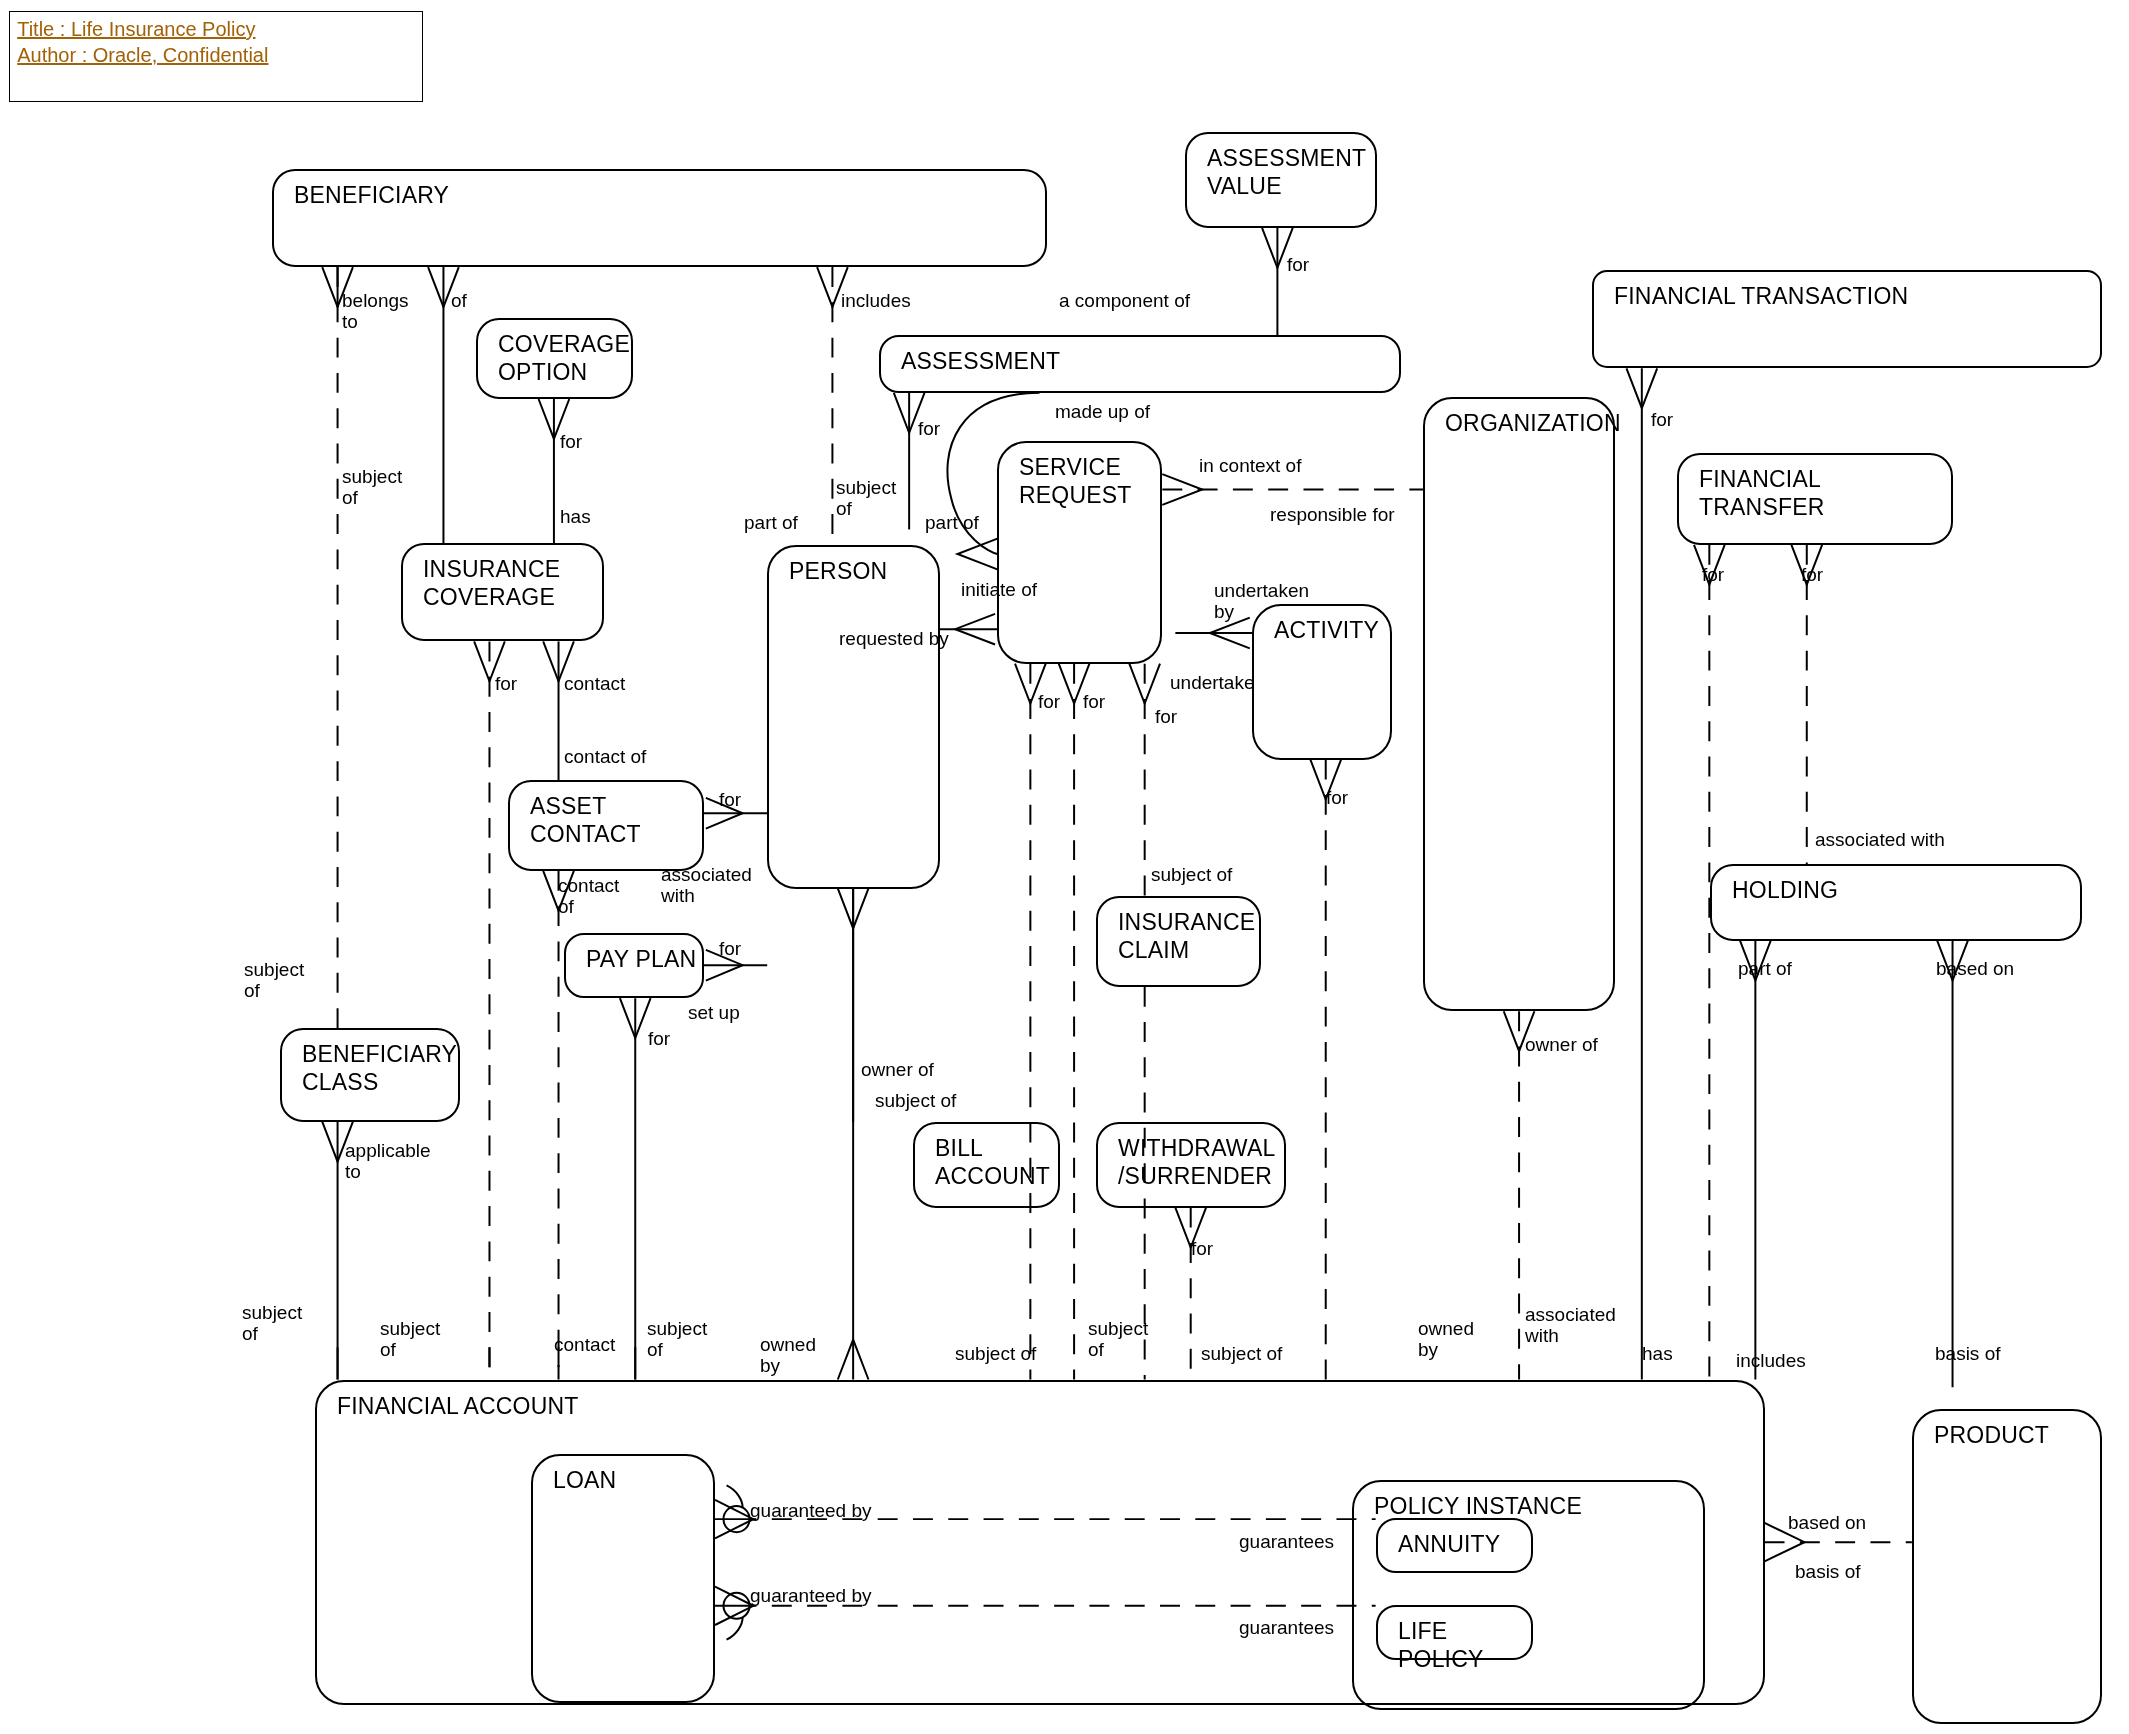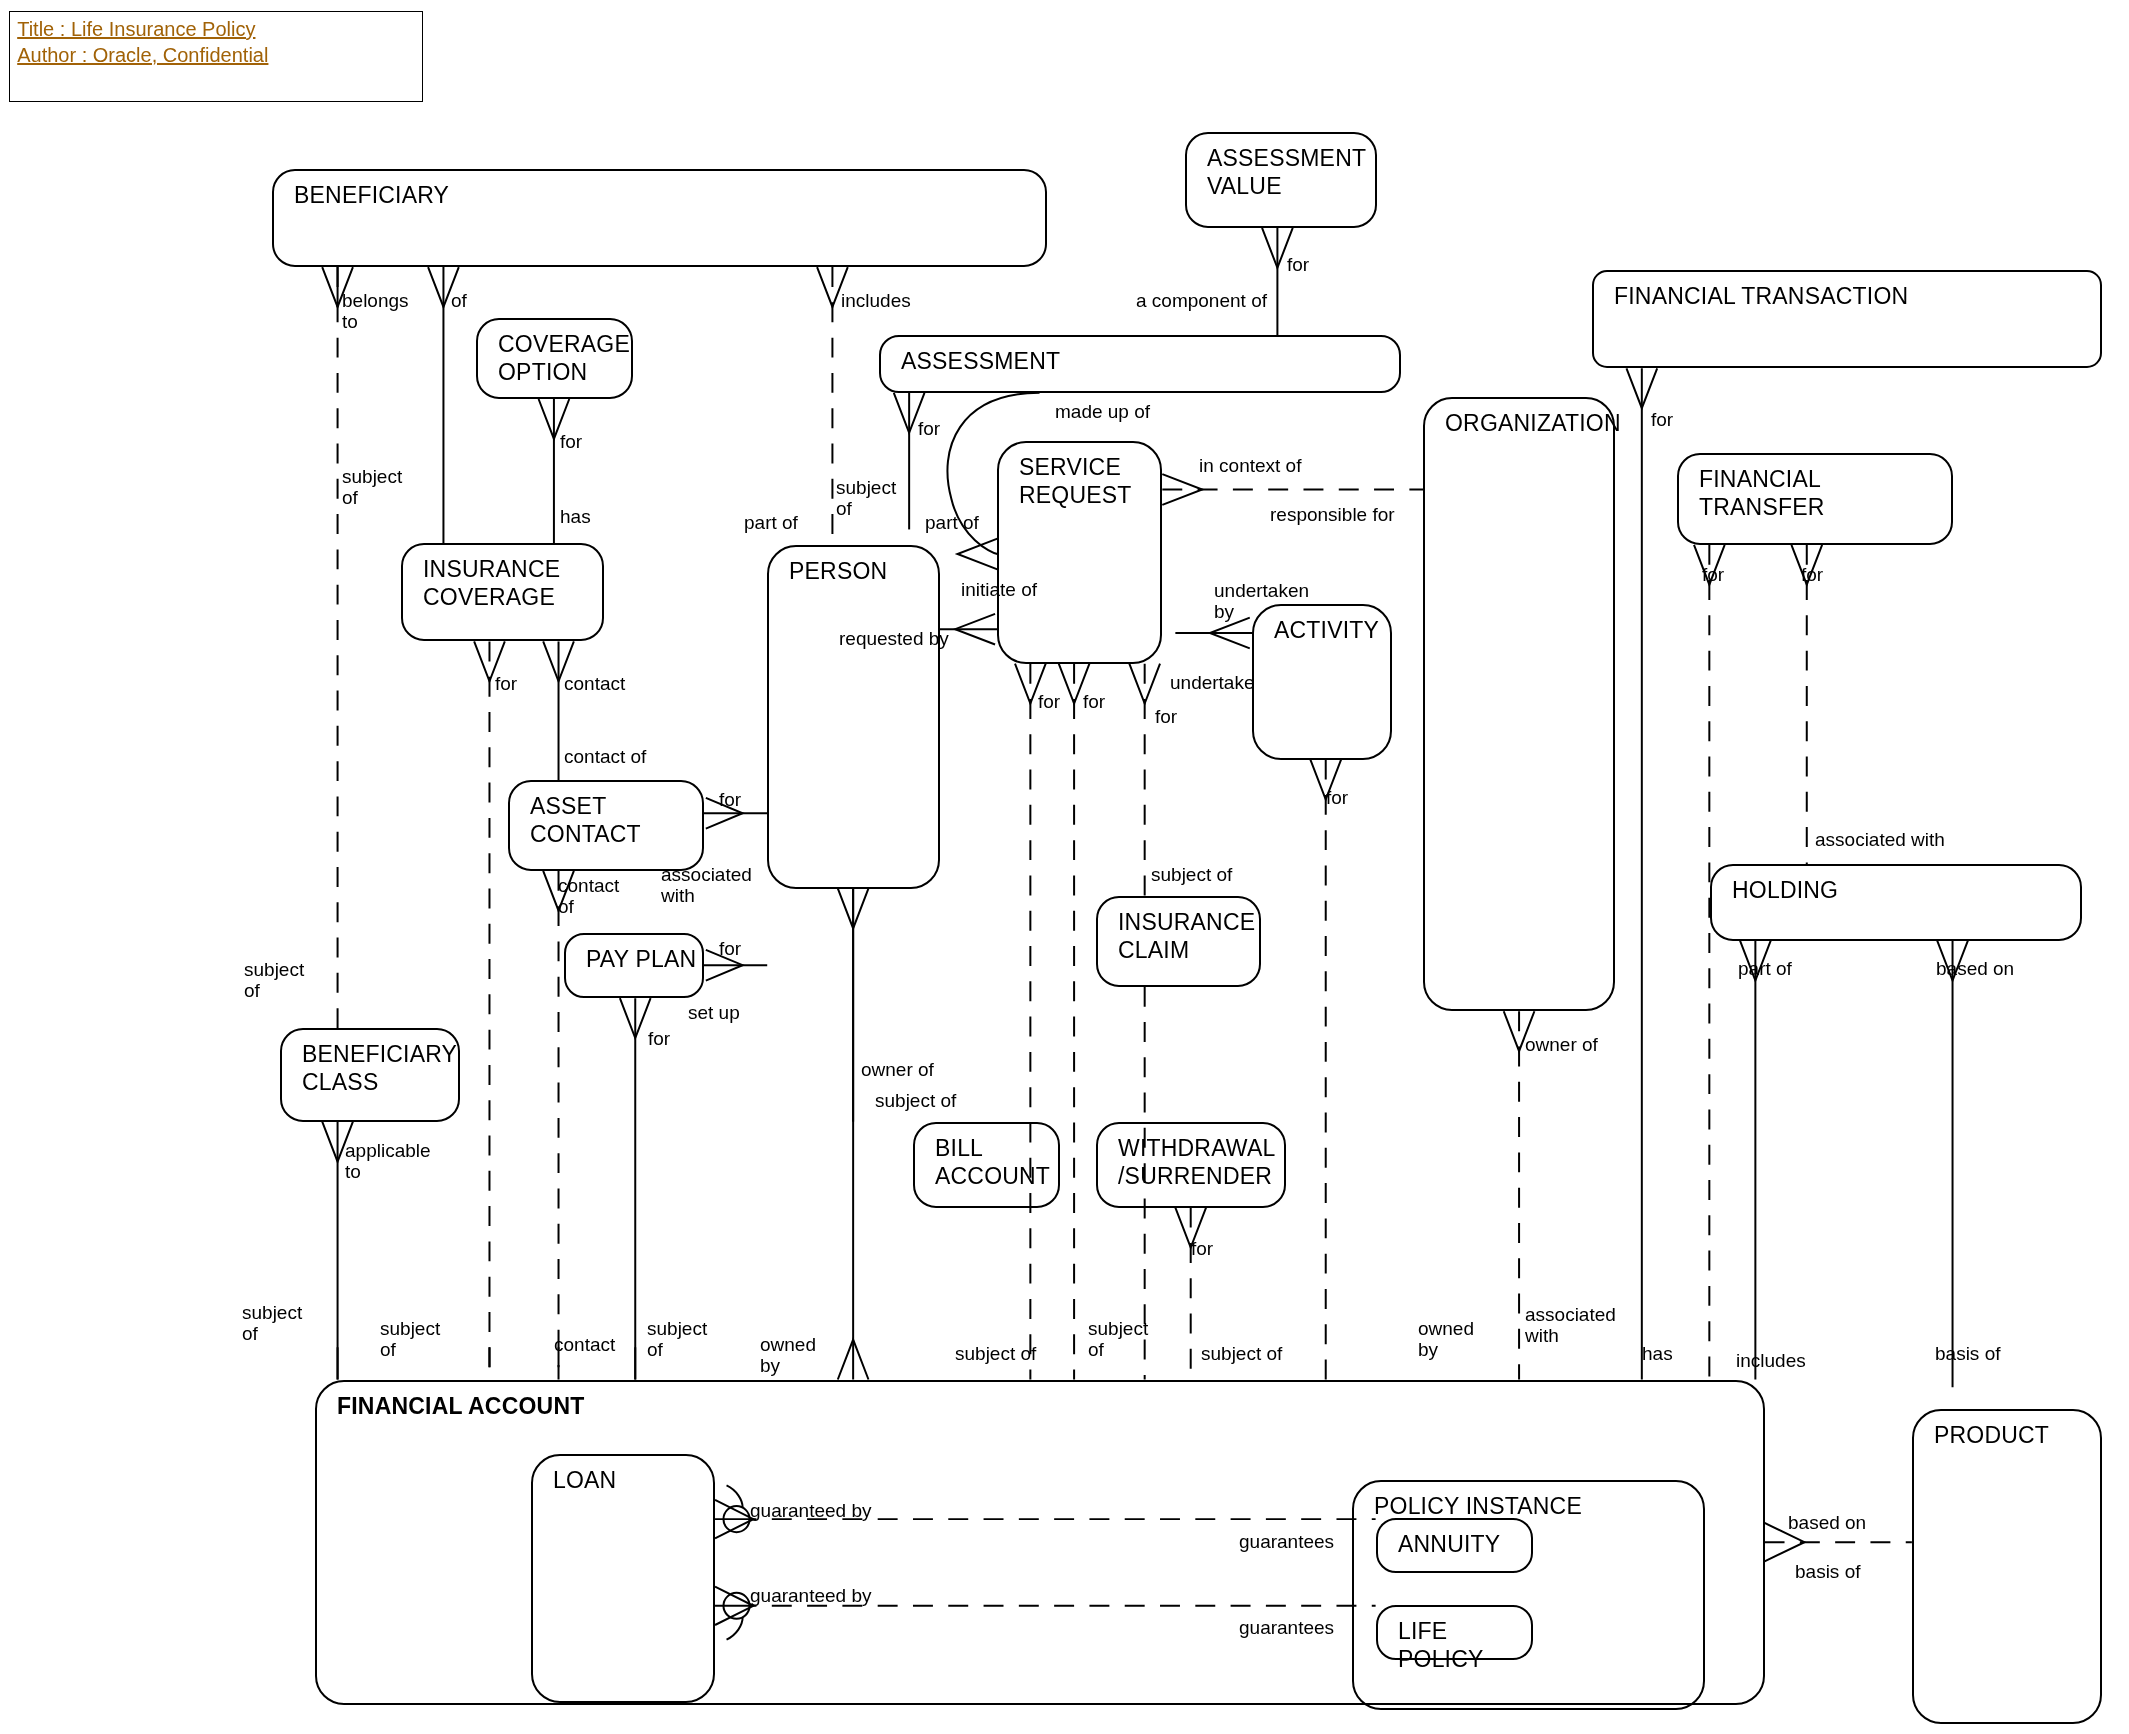--- a/index.html
+++ b/index.html
@@ -248,21 +248,21 @@
 CLASS</div>
       </div>
       <div class="ent small" style="left: 913px; top: 1122px; width: 147px; height: 86px;">
         <div class="ent-label">BILL
 ACCOUNT</div>
       </div>
       <div class="ent small" style="left: 1096px; top: 1122px; width: 190px; height: 86px;">
         <div class="ent-label">WITHDRAWAL
 /SURRENDER</div>
       </div>
-      <div class="ent" style="left: 315px; top: 1380px; width: 1450px; height: 325px; font-weight: bold;">
+      <div class="ent" style="left: 315px; top: 1380px; width: 1450px; height: 325px;">
         <div class="ent-label">FINANCIAL ACCOUNT</div>
       </div>
       <div class="ent" style="left: 1912px; top: 1387px; width: 190px; height: 315px; margin-top: 22px;">
         <div class="ent-label">PRODUCT</div>
       </div>
       <div class="ent" style="left: 531px; top: 1454px; width: 184px; height: 249px;">
         <div class="ent-label">LOAN</div>
       </div>
       <div class="ent" style="left: 1352px; top: 1440px; width: 353px; height: 230px; margin-top: 40px;">
         <div class="ent-label">POLICY INSTANCE</div>
@@ -274,21 +274,21 @@
         <div class="ent-label">LIFE POLICY</div>
       </div>
     </div>
 
   <div id="label-host">
       <div class="rel-label" style="left: 342px; top: 290px;">belongs
 to</div>
       <div class="rel-label" style="left: 451px; top: 290px;">of</div>
       <div class="rel-label" style="left: 841px; top: 290px;">includes</div>
       <div class="rel-label" style="left: 1287px; top: 254px;">for</div>
-      <div class="rel-label" style="left: 1136px; top: 290px;">a component of</div>
+      <div class="rel-label" style="left: 1059px; top: 290px;">a component of</div>
       <div class="rel-label" style="left: 1651px; top: 409px;">for</div>
       <div class="rel-label" style="left: 342px; top: 466px;">subject
 of</div>
       <div class="rel-label" style="left: 560px; top: 431px;">for</div>
       <div class="rel-label" style="left: 560px; top: 506px;">has</div>
       <div class="rel-label" style="left: 744px; top: 512px;">part of</div>
       <div class="rel-label" style="left: 836px; top: 477px;">subject
 of</div>
       <div class="rel-label" style="left: 918px; top: 418px;">for</div>
       <div class="rel-label" style="left: 925px; top: 512px;">part of</div>

